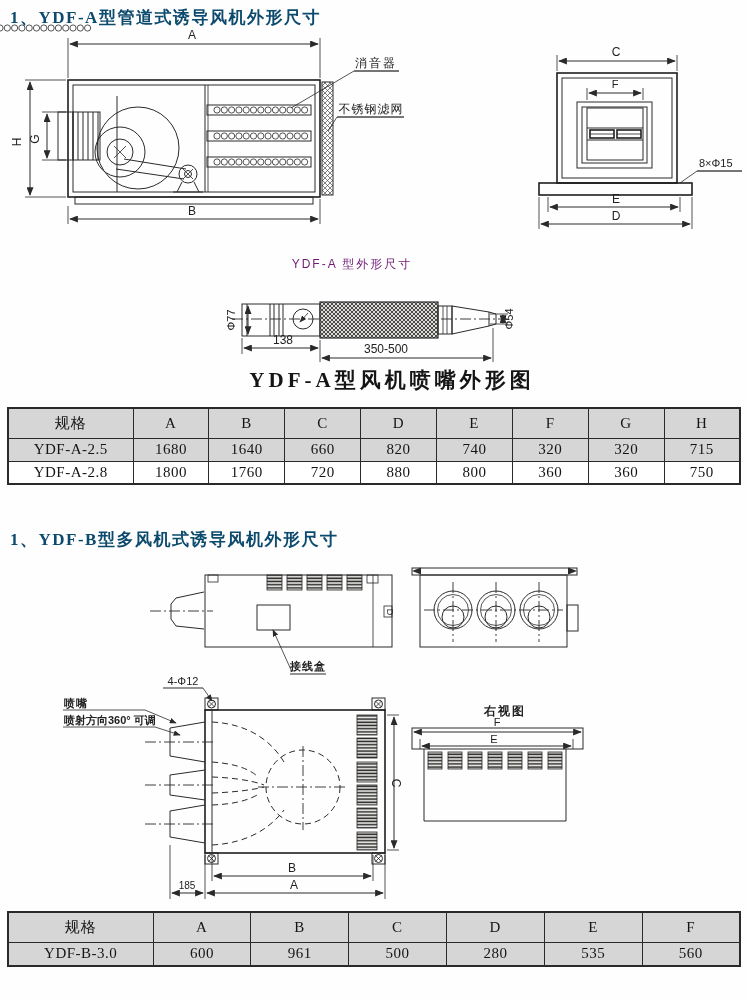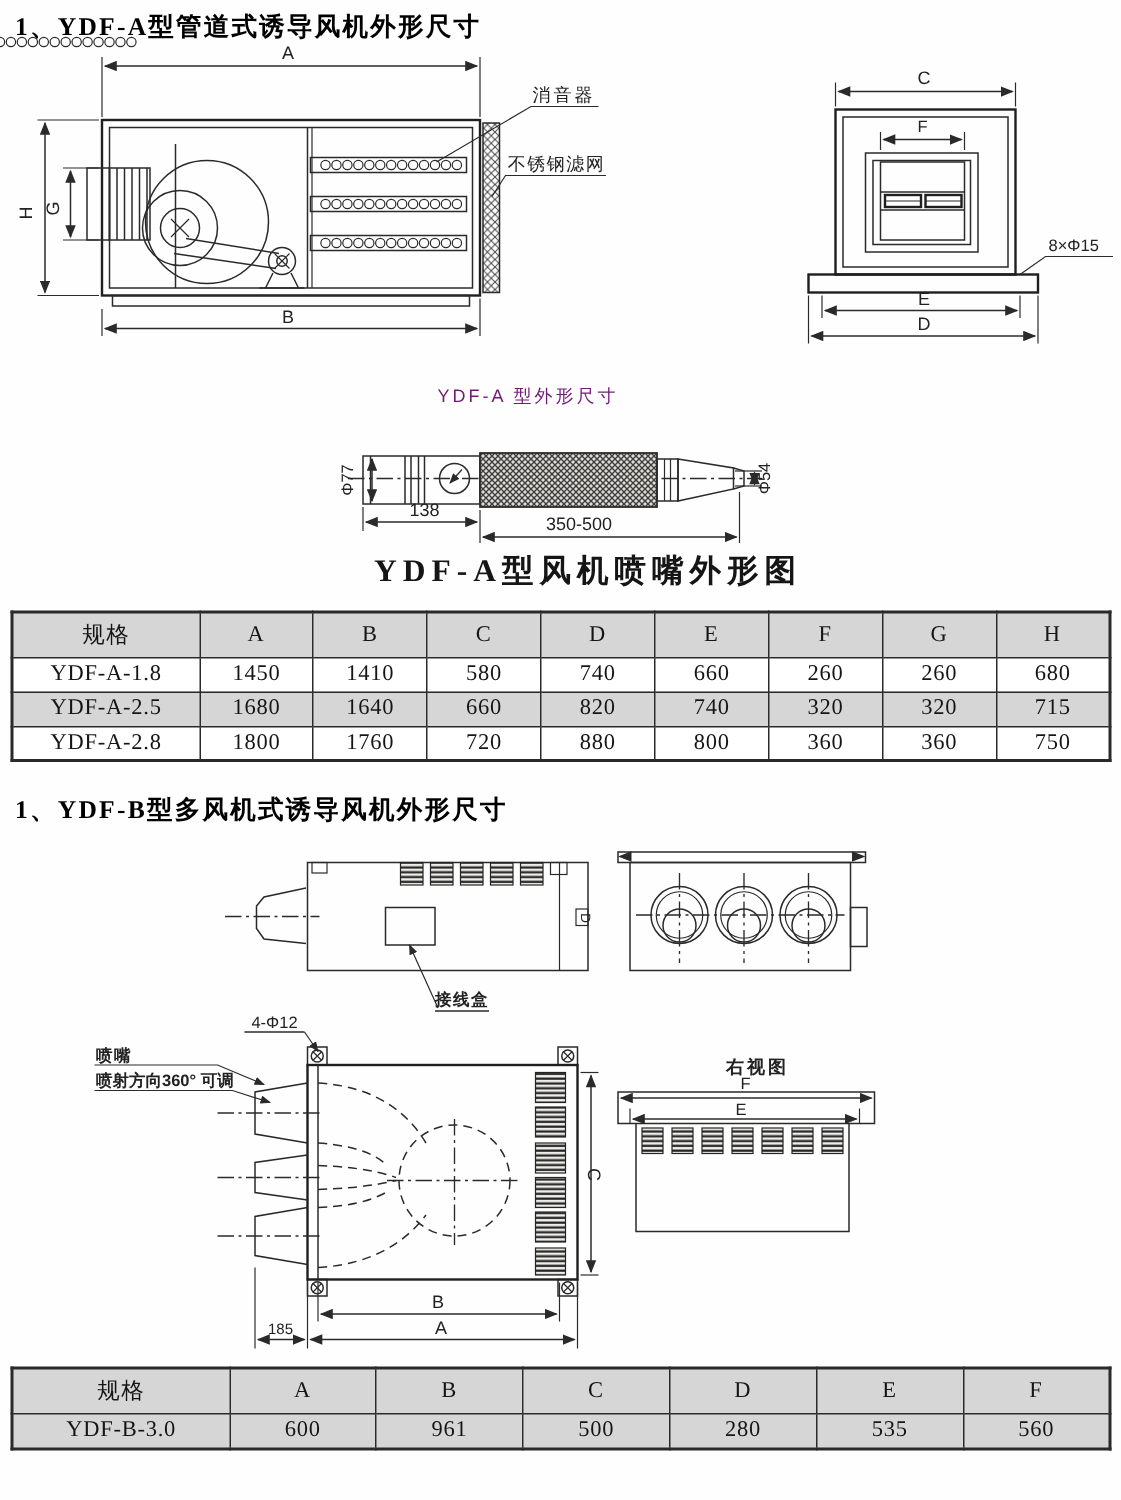--- a/index.html
+++ b/index.html
@@ -5,21 +5,21 @@
   *{margin:0;padding:0;box-sizing:border-box}
   html,body{width:747px;height:1000px}
   body{
     position:relative;
     background:#fefefe;
     font-family:"Liberation Serif","DejaVu Serif",serif;
     color:#1c1c1c;
     overflow:hidden;
   }
   .abs{position:absolute}
-  .sec-title{font-size:17px;font-weight:700;letter-spacing:1.5px;color:#000000;white-space:nowrap}
+  .sec-title{font-size:17px;font-weight:700;letter-spacing:1.5px;color:#0c4a6e;white-space:nowrap}
   .cap-sm{font-size:12px;color:#701a75;letter-spacing:2px;font-family:"Liberation Sans","DejaVu Sans",sans-serif;text-align:center}
   .cap-lg{font-size:21px;font-weight:700;letter-spacing:4px;color:#151515;text-align:center;white-space:nowrap}
   .spec-table{position:absolute;left:7px;width:734px;border-collapse:collapse;table-layout:fixed}
   .spec-table th,.spec-table td{
     border:1px solid #2a2a2a;text-align:center;vertical-align:middle;
     font-size:15px;font-weight:400;color:#151515;
   }
   .spec-table th{height:30px;font-weight:400;letter-spacing:1px}
   .spec-table td{height:23px;letter-spacing:0.5px}
   .spec-table{border:2px solid #2a2a2a}
@@ -236,31 +236,20 @@
       <tr class="row-gray">
     <th>规格</th>
     <th>A</th>
     <th>B</th>
     <th>C</th>
     <th>D</th>
     <th>E</th>
     <th>F</th>
     <th>G</th>
     <th>H</th>
-  </tr>
-  <tr class="row-white">
-    <td>YDF-A-1.8</td>
-    <td>1450</td>
-    <td>1410</td>
-    <td>580</td>
-    <td>740</td>
-    <td>660</td>
-    <td>260</td>
-    <td>260</td>
-    <td>680</td>
   </tr>
   <tr class="row-gray">
     <td>YDF-A-2.5</td>
     <td>1680</td>
     <td>1640</td>
     <td>660</td>
     <td>820</td>
     <td>740</td>
     <td>320</td>
     <td>320</td>

